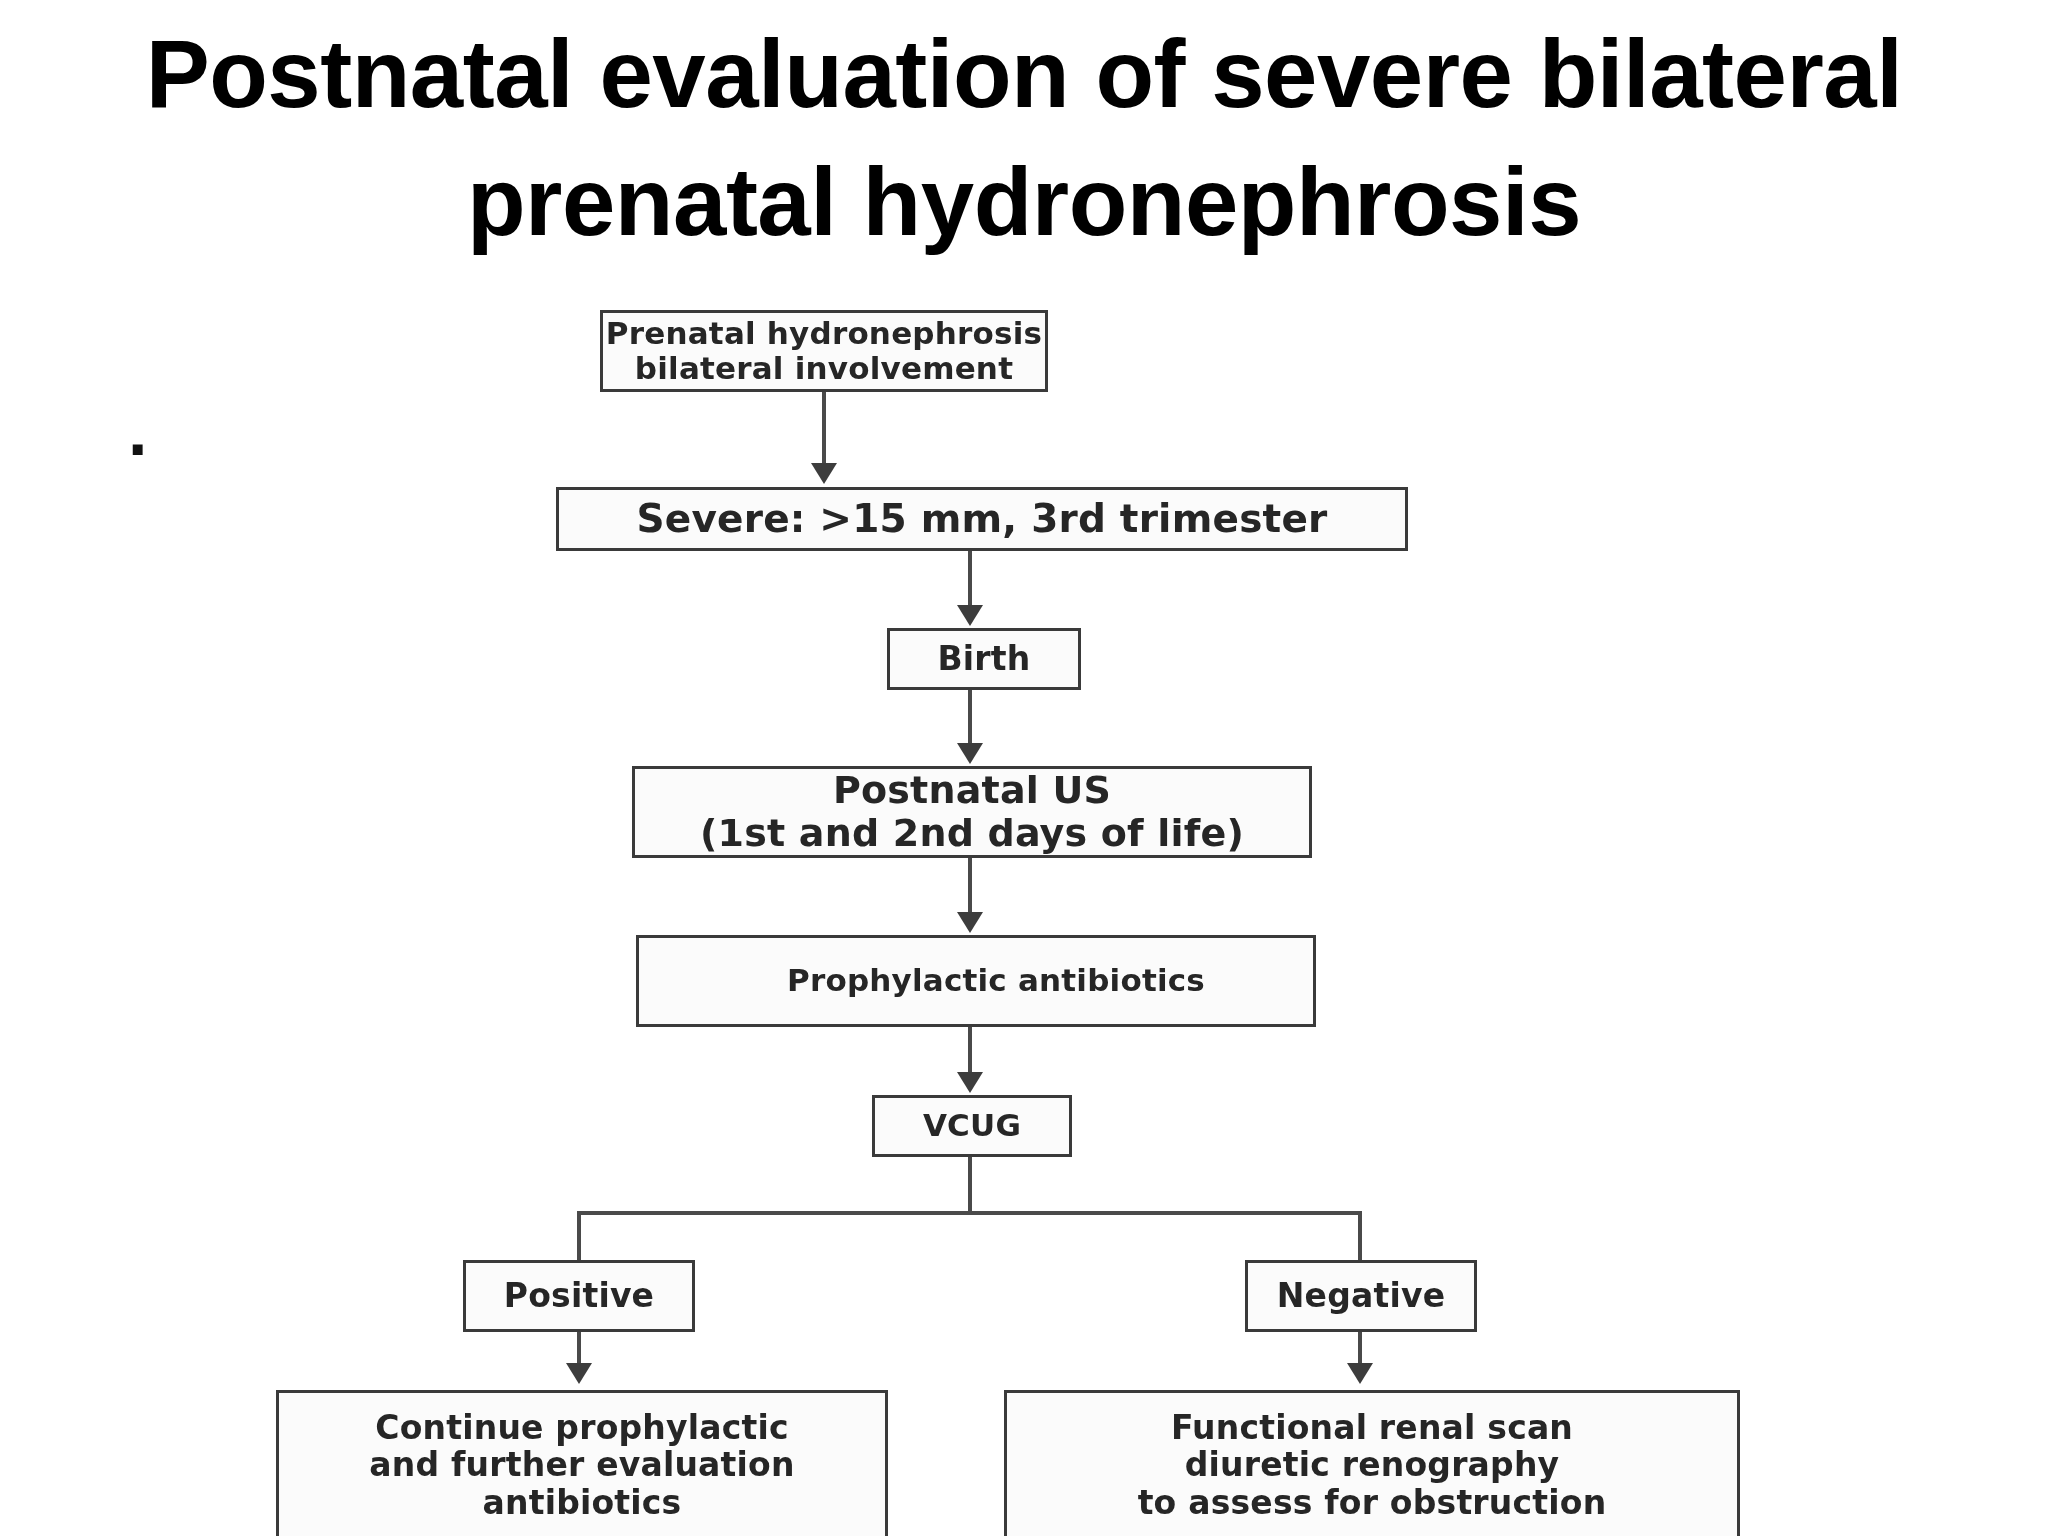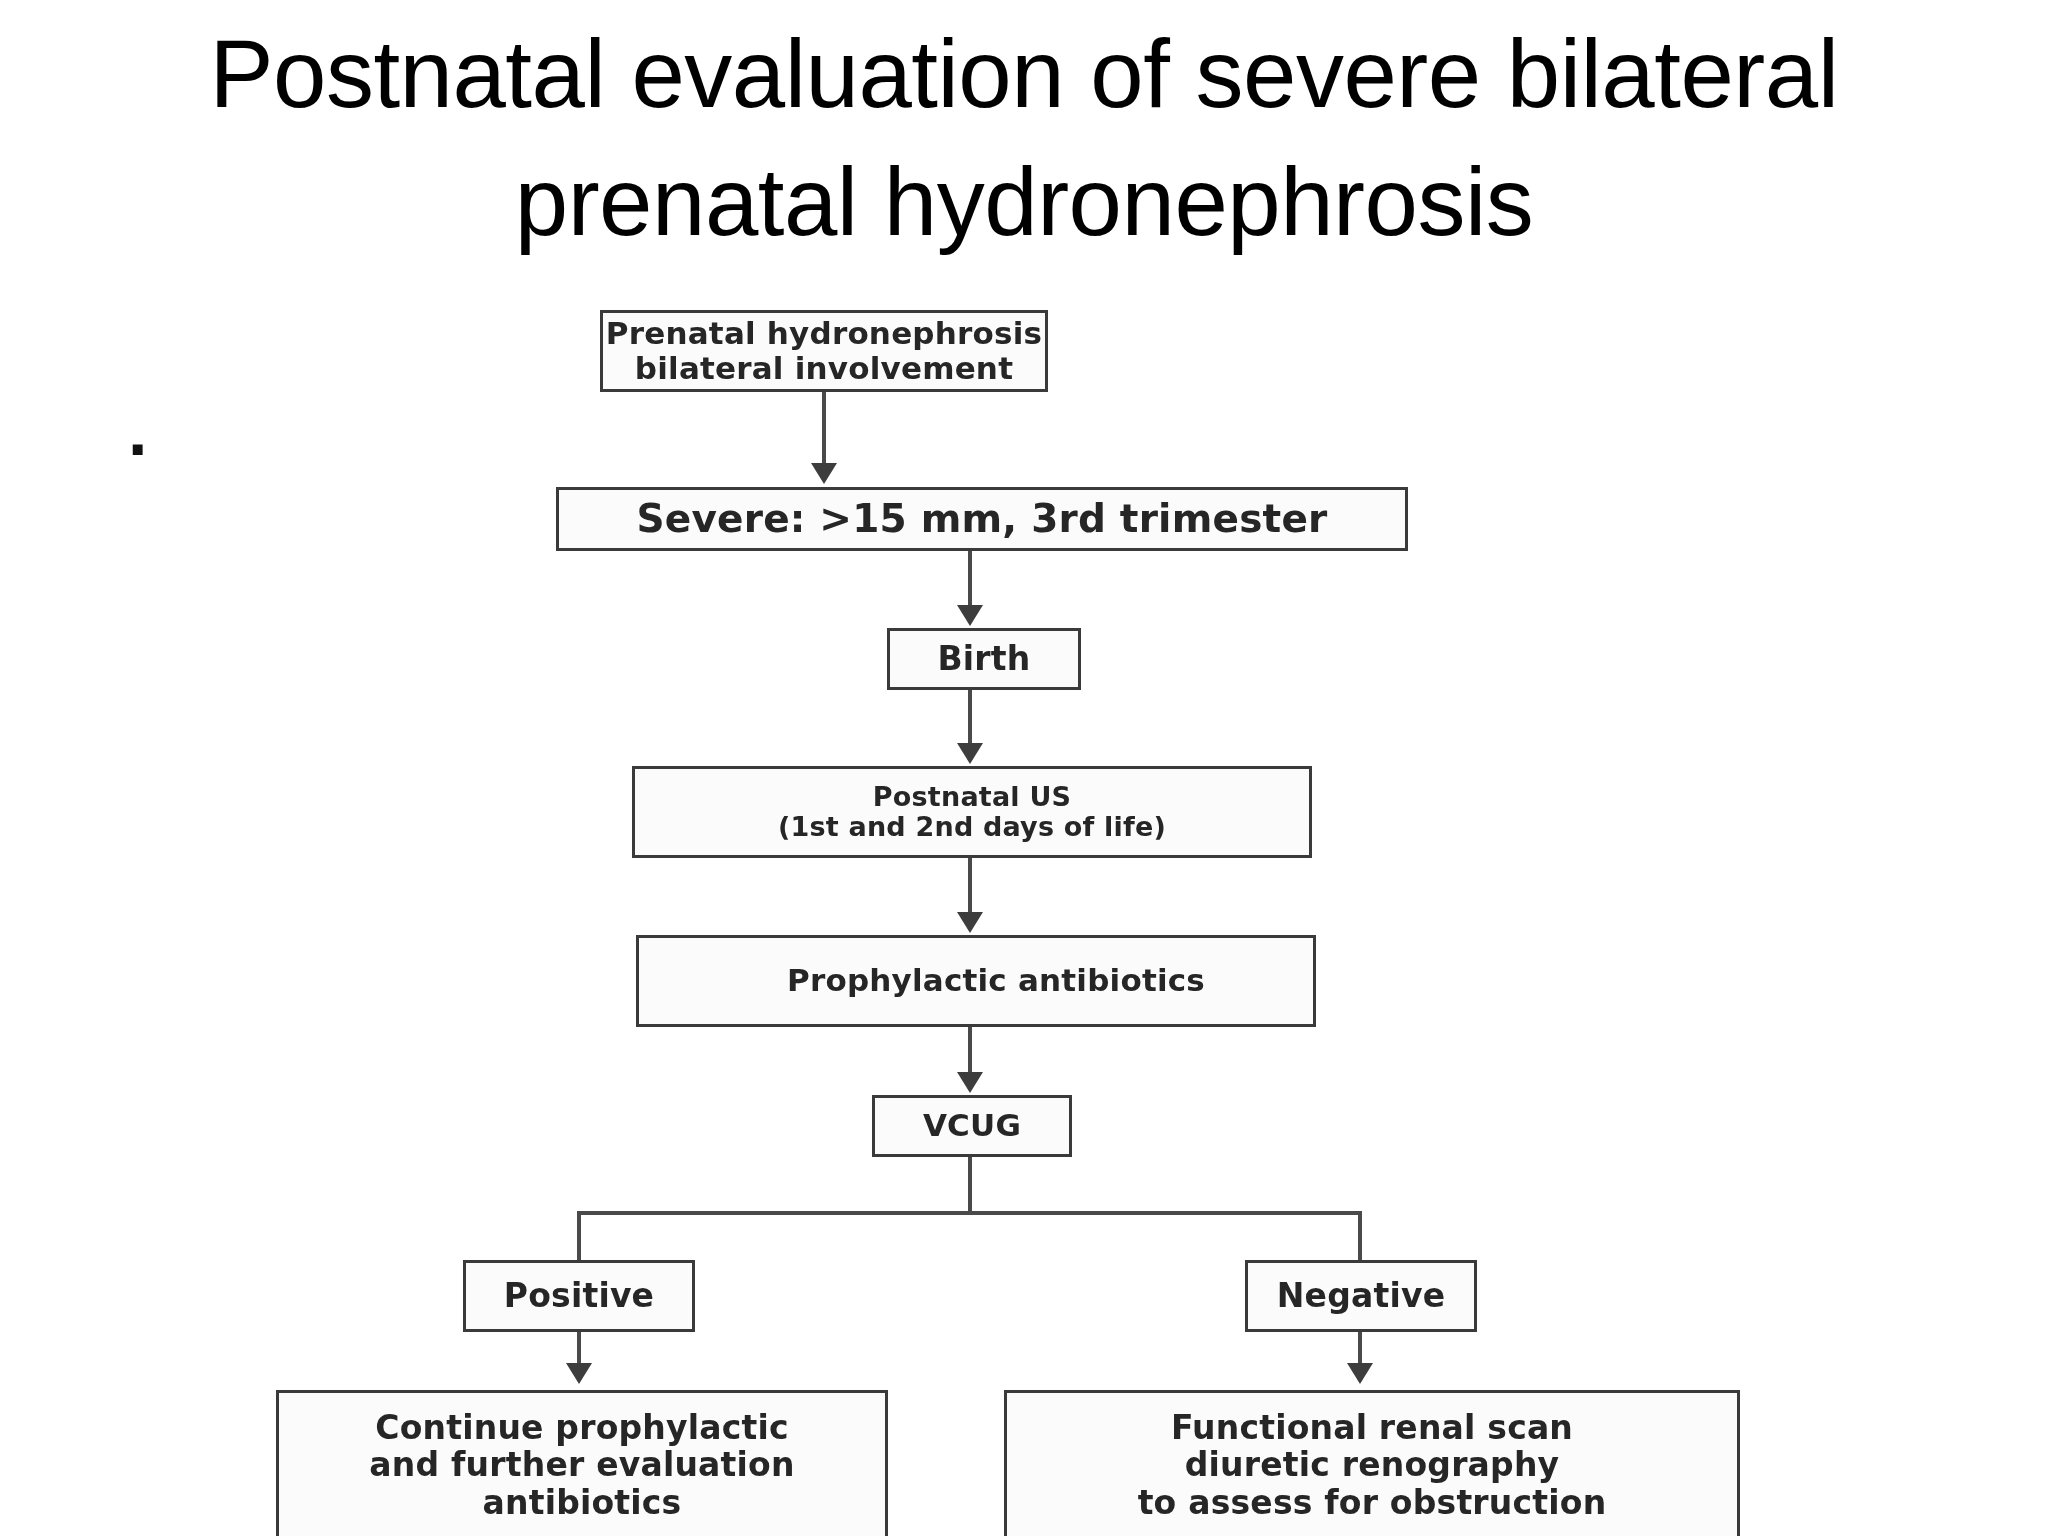--- a/index.html
+++ b/index.html
@@ -18,21 +18,21 @@
 
   
   #slide-title {
     position: absolute;
     left: 0;
     top: 10px;
     width: 2048px;
     text-align: center;
     font-size: 96px;
     line-height: 1.33;
-    font-weight: 400;
+    font-weight: 700;
     letter-spacing: -0.5px;
     color: #000000;
     font-family: "Liberation Sans", sans-serif;
   }
   #slide-title .title-line {
     display: block;
     white-space: nowrap;
   }
 
   
@@ -75,21 +75,21 @@
     white-space: nowrap;
   }
   .fc-box .txt {
     line-height: 1.13;
   }
 
   
   #box-prenatal   { left: 600px;  top: 10px;   width: 448px; height: 82px;  font-size: 31px; }
   #box-severe     { left: 556px;  top: 187px;  width: 852px; height: 64px;  font-size: 39px; align-items: center; }
   #box-birth      { left: 873px;  top: 328px;  width: 194px; height: 62px;  font-size: 33px; margin-left: 14px; }
-  #box-postnatal  { left: 632px;  top: 466px;  width: 680px; height: 92px;  font-size: 27px; }
+  #box-postnatal  { left: 632px;  top: 466px;  width: 680px; height: 92px;  font-size: 38px; }
   #box-antibiotic { left: 636px;  top: 635px;  width: 680px; height: 92px;  font-size: 31px; padding-left: 40px; }
   #box-vcug       { left: 872px;  top: 795px;  width: 200px; height: 62px;  font-size: 31px; }
   #box-positive   { left: 463px;  top: 960px;  width: 232px; height: 72px;  font-size: 33px; }
   #box-negative   { left: 1245px; top: 960px;  width: 232px; height: 72px;  font-size: 33px; }
   #box-continue   { left: 276px;  top: 1090px; width: 612px; height: 150px; font-size: 33px; }
   #box-renal      { left: 1004px; top: 1090px; width: 736px; height: 150px; font-size: 33px; }
 
   
   .fc-line {
     position: absolute;

